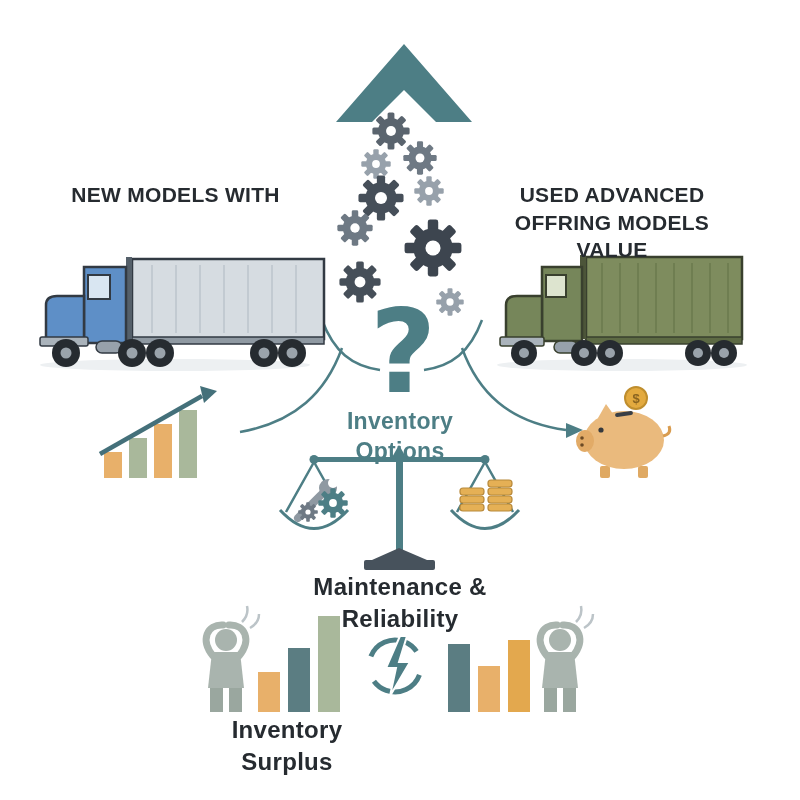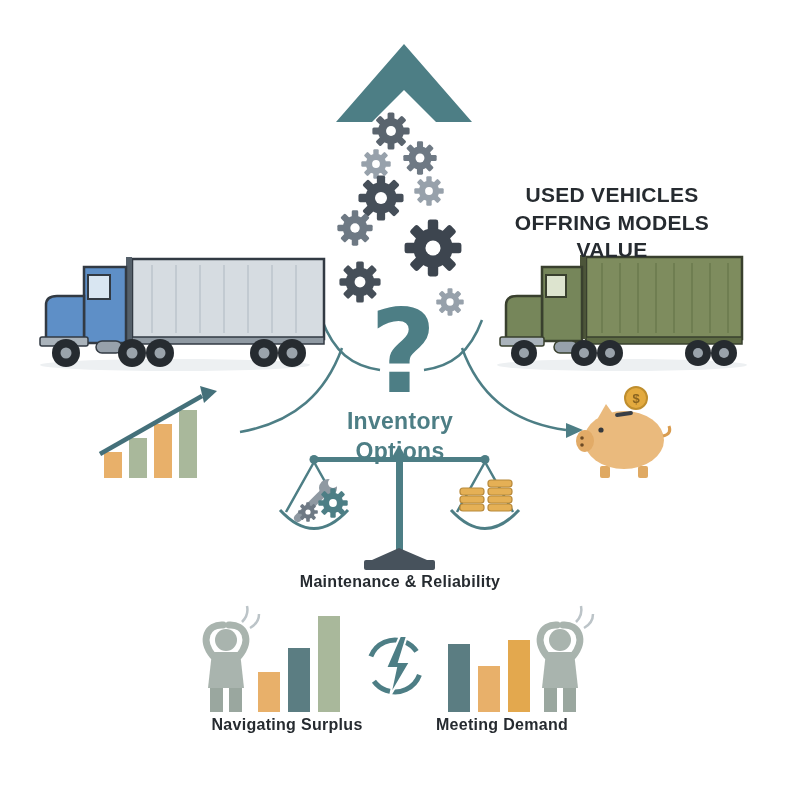--- a/index.html
+++ b/index.html
@@ -4,21 +4,21 @@
 <style>
   *{margin:0;padding:0;box-sizing:border-box}
   body{background:#ffffff}
   .canvas{position:relative;width:800px;height:800px;background:#ffffff;overflow:hidden;
           font-family:"Liberation Sans",sans-serif}
   .scene{position:absolute;left:0;top:0}
   .label{position:absolute;color:#262b30;font-weight:bold;text-align:center;
          line-height:1.32;letter-spacing:.3px}
   .h-main{font-size:21px}
   .teal-label{color:#4d7e85;font-size:23px}
-  .sub-label{font-size:16px}
+  .sub-label{font-size:24px}
 </style>
 </head>
 <body>
 
 <div class="canvas">
 
   <svg class="scene" width="800" height="800" viewBox="0 0 800 800">
     <defs>
       <symbol id="gear" viewBox="-50 -50 100 100">
         <rect x="-9" y="-49" width="18" height="22" rx="4"></rect>
@@ -202,28 +202,28 @@
       <path d="M-13 14 C-26 -2 -19 -18 -3 -17" stroke="#a9b4ae" stroke-width="7" fill="none" stroke-linecap="round"></path>
       <path d="M13 14 C26 -2 19 -18 3 -17" stroke="#a9b4ae" stroke-width="7" fill="none" stroke-linecap="round"></path>
       <circle cx="0" cy="-2" r="11" fill="#a9b4ae"></circle>
       <path d="M-14 10 L14 10 L18 46 L-18 46 Z" fill="#a9b4ae"></path>
       <rect x="-16" y="46" width="13" height="24" fill="#9aa79f"></rect>
       <rect x="3" y="46" width="13" height="24" fill="#9aa79f"></rect>
     </g>
   </svg>
 
   <div class="label h-main" style="left:48px;top:181px;width:255px;">
+    <div>NEW MODELS WITH</div>
   </div>
 
   <div class="label h-main" style="left:492px;top:181px;width:240px;">
-    <div>USED VEHICLES</div>
+    <div>USED ADVANCED</div>
     <div>OFFRING MODELS VALUE</div>
   </div>
 
   <div class="label teal-label" style="left:300px;top:406px;width:200px;">Inventory Options</div>
 
   <div class="label sub-label" style="left:290px;top:571px;width:220px;">Maintenance &amp; Reliability</div>
 
-  <div class="label sub-label" style="left:192px;top:714px;width:190px;">Navigating Surplus</div>
-
-  <div class="label sub-label" style="left:412px;top:714px;width:180px;">Meeting Demand</div>
+  <div class="label sub-label" style="left:192px;top:714px;width:190px;">Inventory Surplus</div>
+
 
 </div>
 
 </body></html>

